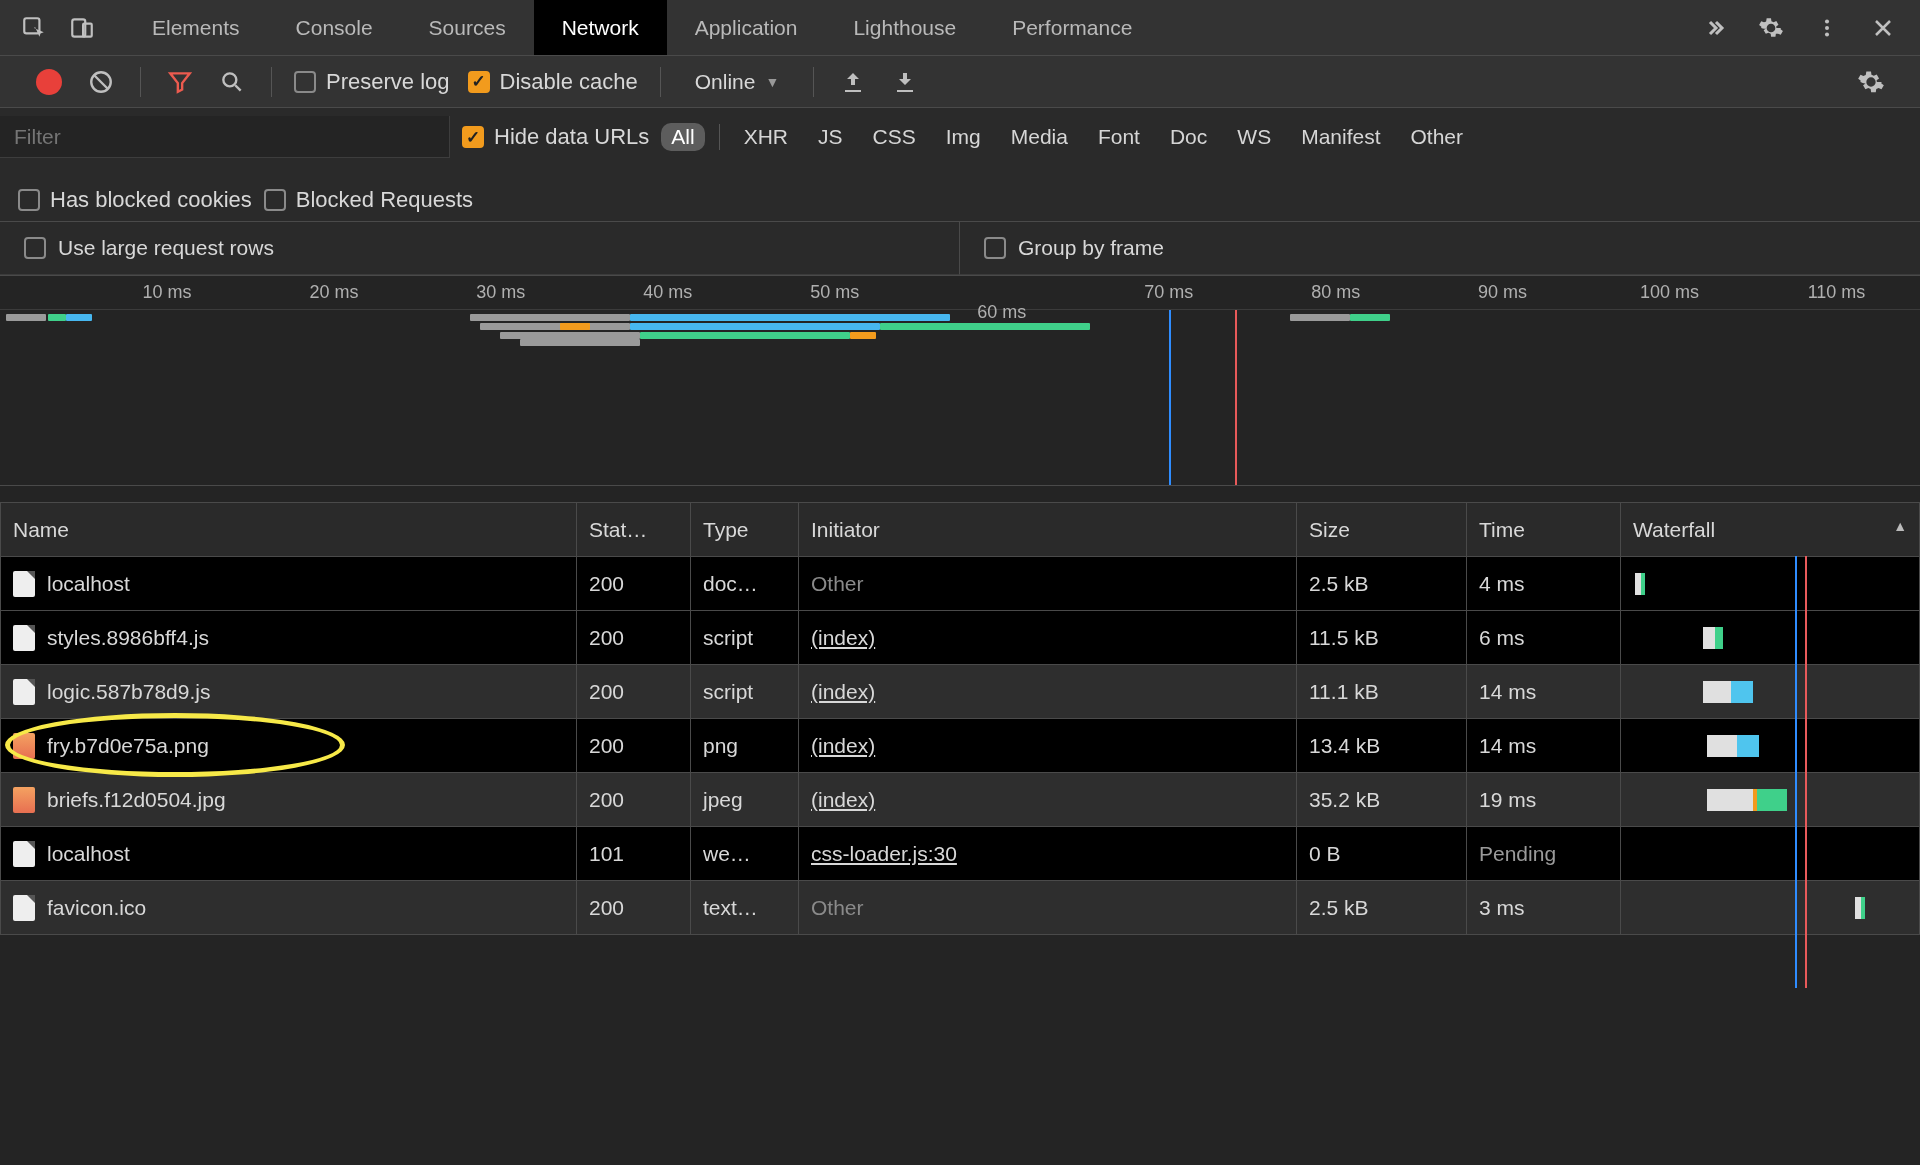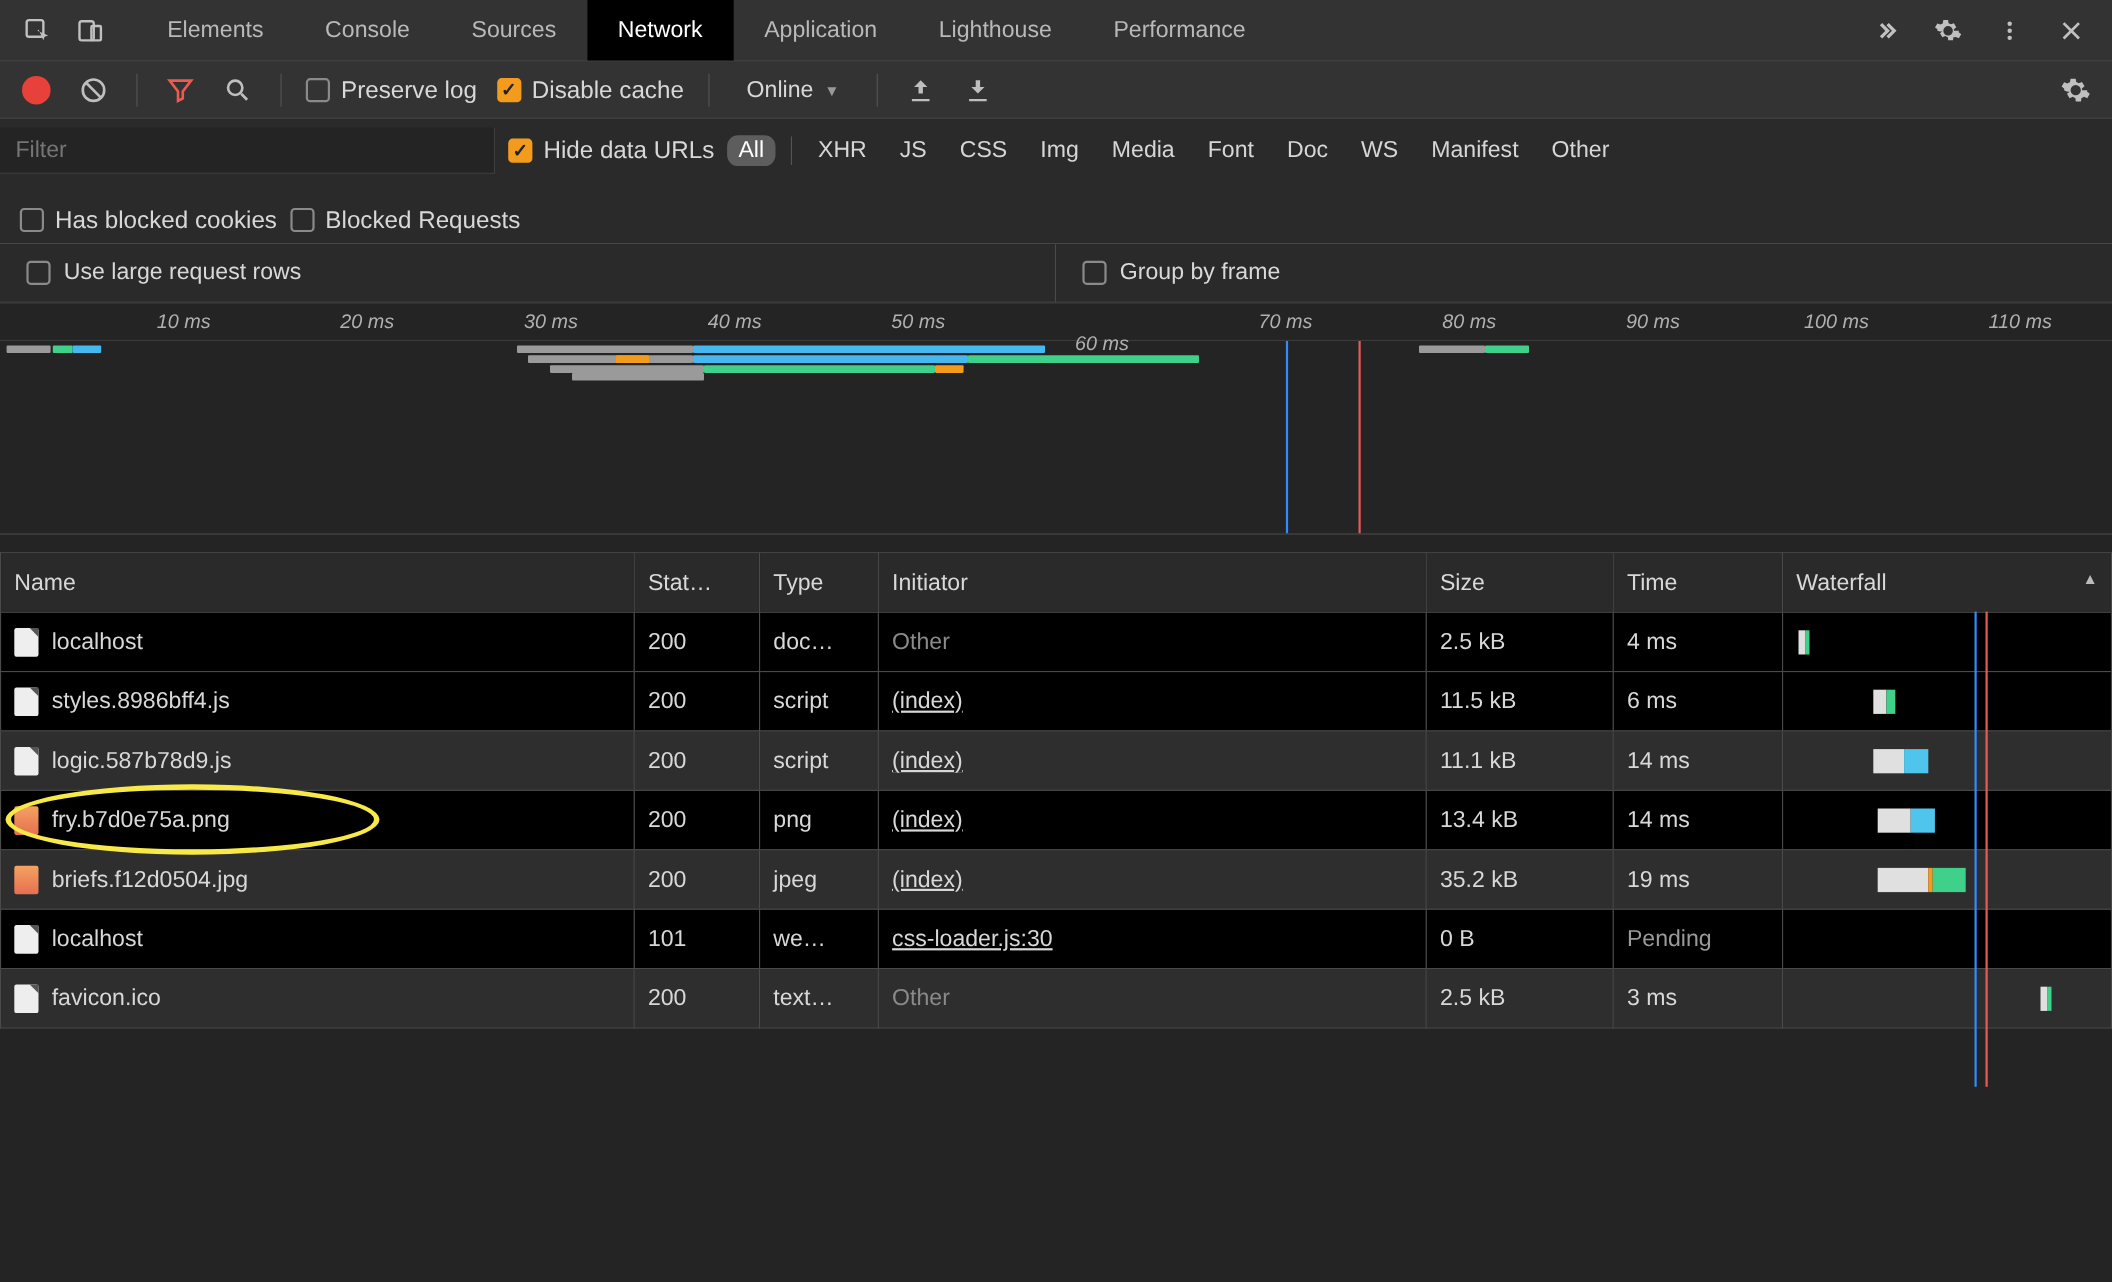--- a/index.html
+++ b/index.html
@@ -41,21 +41,21 @@
   .tabstrip .spacer { flex: 1; }
   .tabstrip .right-icons { display: flex; align-items: center; gap: 14px; margin-right: 6px;}
   .tabstrip .right-icons .icon-btn { width: 42px; height: 42px; }
   
   .toolbar2 {
     display: flex;
     align-items: center;
     height: 52px;
     background: #333333;
     border-bottom: 1px solid #4a4a4a;
-    padding: 0 16px;
+    padding: 0 32px;
     gap: 18px;
   }
   .toolbar2 .divider { width: 1px; height: 30px; background: #555; margin: 0 4px; }
   .round-record {
     width: 26px; height: 26px; border-radius: 50%;
     background: #e8403a;
   }
   .toolbar2 .icon { width: 34px; height: 34px; display:flex; align-items:center; justify-content:center; color:#bfbfbf;}
   .funnel-icon svg { stroke: #ec5b4f; }
   .toolbar2 .cb {
@@ -137,21 +137,20 @@
     border-bottom: 1px solid #3b3b3b;
   }
   .optionsrow .cell:nth-child(2n){ border-right:none;}
   
   .timeline {
     position: relative;
     height: 210px;
     background: #242424;
     border-bottom: 1px solid #4a4a4a;
     overflow: hidden;
-    font-style: italic;
   }
   .ruler {
     position: relative; height: 34px;
     border-bottom: 1px solid #3b3b3b;
     font-size: 18px;
     color: #b0b0b0;
   }
   .ruler .tick {
     position: absolute; top: 6px;
     transform: translateX(-50%);

